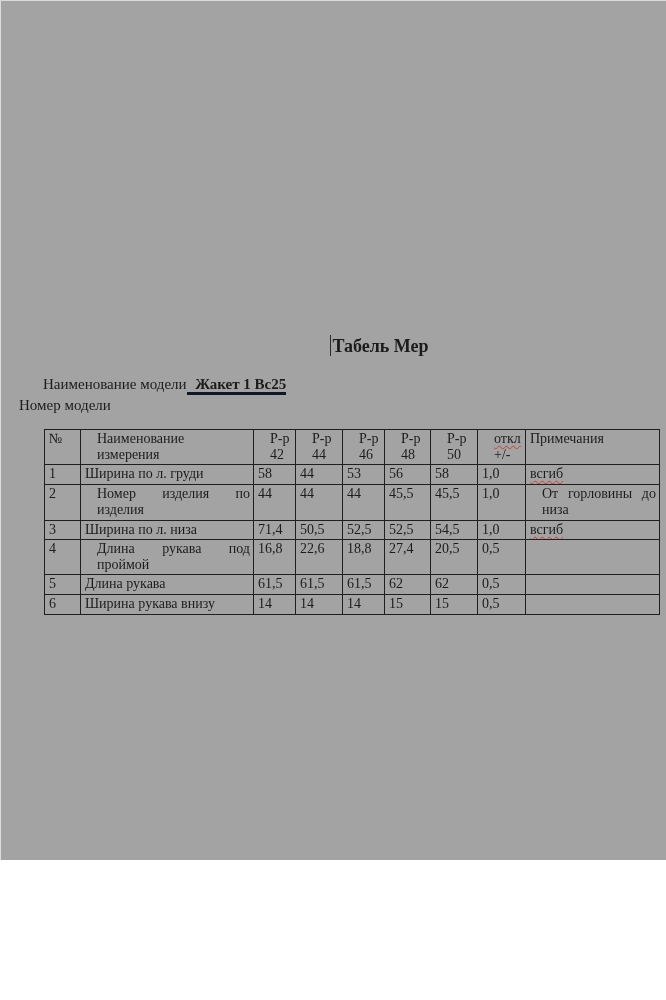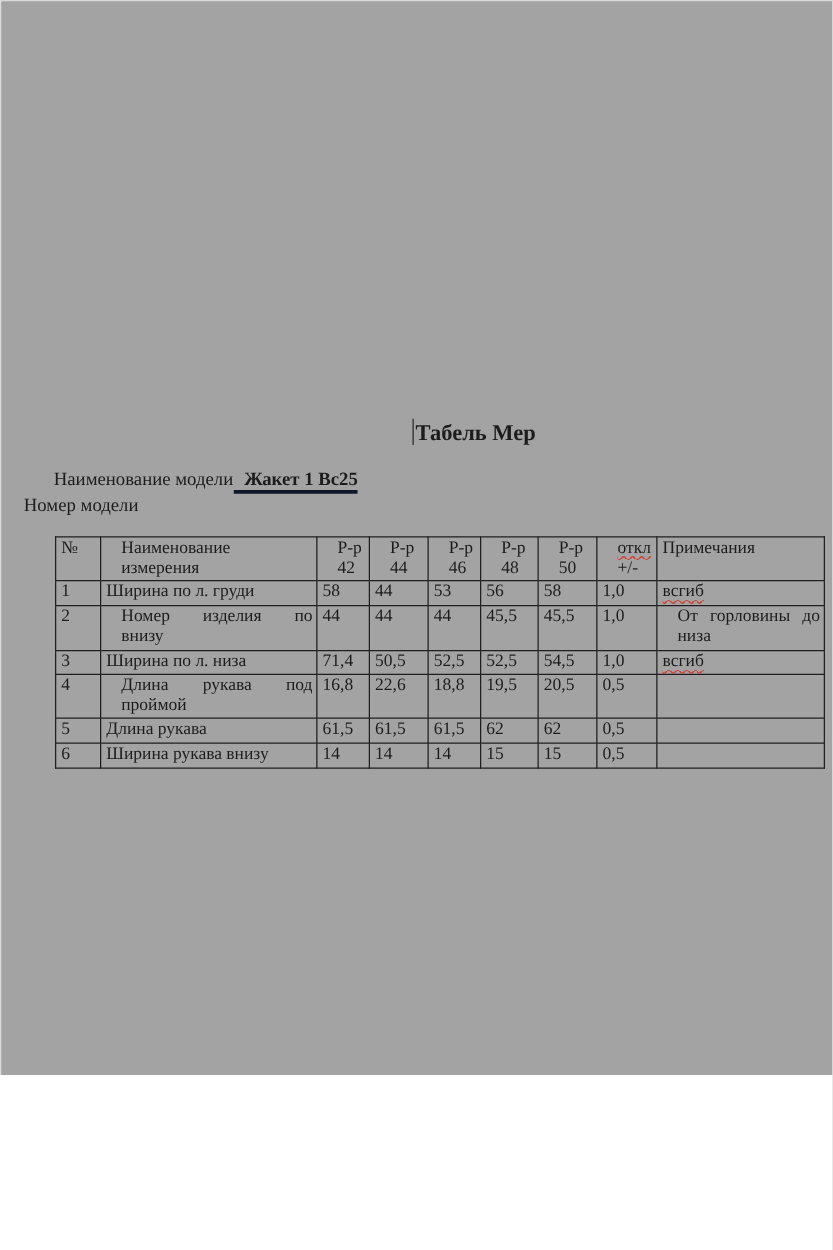--- a/index.html
+++ b/index.html
@@ -147,21 +147,21 @@
       <td>56</td>
       <td>58</td>
       <td>1,0</td>
       <td><span class="sq">всгиб</span></td>
     </tr>
 
     <tr class="r-m">
       <td>2</td>
       <td>
         <span class="ln jl">Номер изделия по</span>
-        <span class="ln">внизу</span>
+        <span class="ln">изделия</span>
       </td>
       <td>44</td>
       <td>44</td>
       <td>44</td>
       <td>45,5</td>
       <td>45,5</td>
       <td>1,0</td>
       <td>
         <span class="ln jl">От горловины до</span>
         <span class="ln">низа</span>
@@ -182,21 +182,21 @@
 
     <tr class="r4">
       <td>4</td>
       <td>
         <span class="ln jl">Длина рукава под</span>
         <span class="ln">проймой</span>
       </td>
       <td>16,8</td>
       <td>22,6</td>
       <td>18,8</td>
-      <td>19,5</td>
+      <td>27,4</td>
       <td>20,5</td>
       <td>0,5</td>
       <td></td>
     </tr>
 
     <tr class="r-s">
       <td>5</td>
       <td>Длина рукава</td>
       <td>61,5</td>
       <td>61,5</td>

